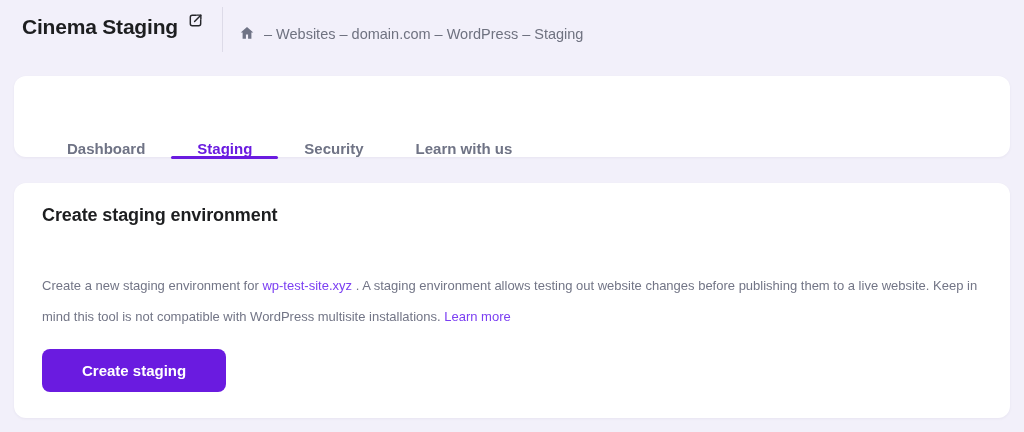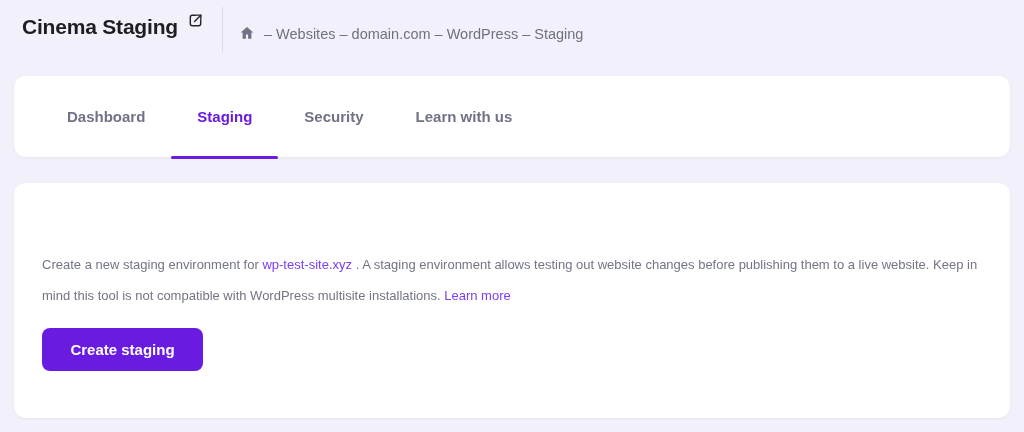--- a/index.html
+++ b/index.html
@@ -38,21 +38,21 @@
     box-shadow:0 1px 3px rgba(36,24,74,0.05);
   }
 
   
   .tabs-card {
     margin:0 14px; height:81px;
     display:flex; align-items:center; padding-left:27px;
   }
   .tab {
     position:relative; height:100%;
-    display:flex; align-items:center; padding:0 26px 0;
+    display:flex; align-items:flex-end; padding:0 26px 0;
     font-size:15px; font-weight:700; color:#6f7385; cursor:pointer;
     white-space:nowrap;
   }
   .tab.active { color:#6a1be0; }
   .tab-underline {
     position:absolute; left:0; right:0; bottom:-2px; height:3px;
     background:#6a1be0; border-radius:3px;
   }
 
   
@@ -62,21 +62,21 @@
   }
   .section-title {
     font-size:18px; font-weight:700; color:#1d1e20; letter-spacing:-0.1px;
   }
   .description {
     margin-top:44px; max-width:938px;
     font-size:13px; line-height:31px; color:#727586;
   }
   .description a { color:#7b3ff2; text-decoration:none; cursor:pointer; }
   .primary-btn {
-    margin-top:17px; height:43px; min-width:161px; padding:0 28px;
+    margin-top:17px; height:43px; min-width:161px; padding:0 40px;
     background:#6a1be0; color:#ffffff;
     border:none; border-radius:8px;
     font-family:"Liberation Sans", sans-serif;
     font-size:15px; font-weight:700; cursor:pointer;
   }
 </style>
 </head>
 <body>
 
 <div class="header">
@@ -113,20 +113,21 @@
   </div>
   <div class="tab">
     <span>Security</span>
   </div>
   <div class="tab">
     <span>Learn with us</span>
   </div>
 </div>
 
 <div class="card content-card">
+  <h2 class="section-title">Create staging environment</h2>
 
   <p class="description"><span>Create a new staging environment for</span>
     <a>wp-test-site.xyz</a>
     <span>. A staging environment allows testing out website changes before publishing them to a live website. Keep in mind this tool is not compatible with WordPress multisite installations.</span>
     <a>Learn more</a></p>
 
   <button class="primary-btn">Create staging</button>
 </div>
 
 </body></html>

